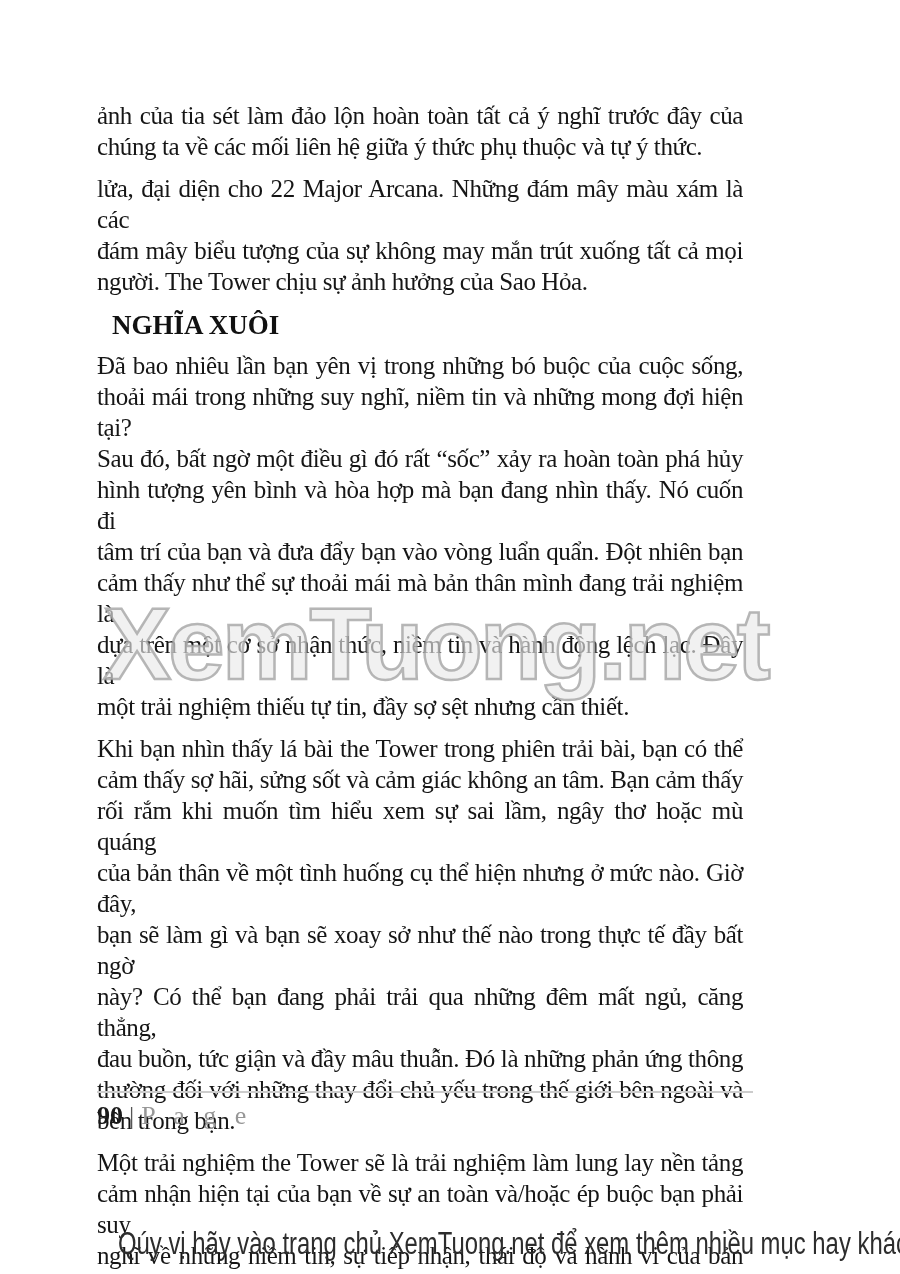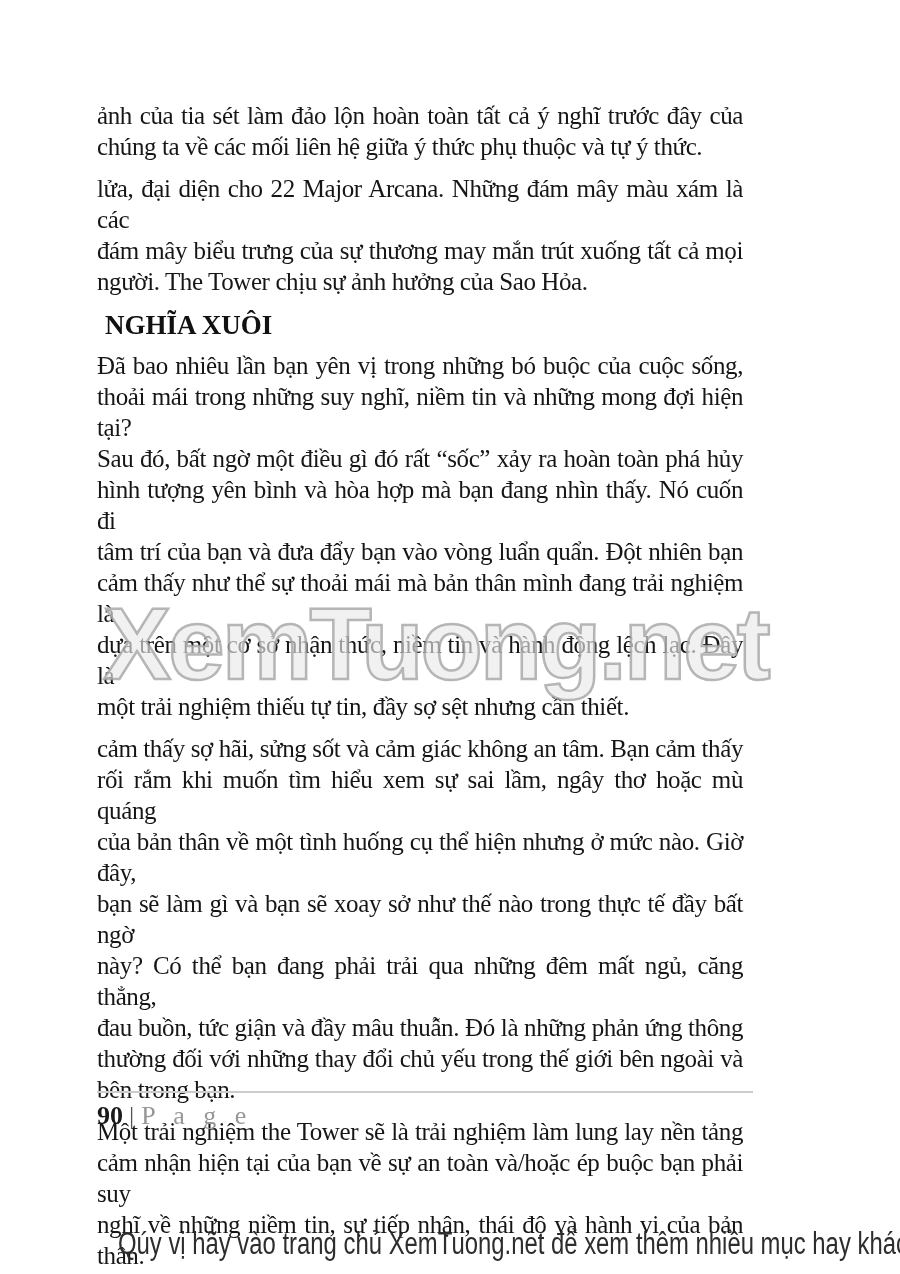--- a/index.html
+++ b/index.html
@@ -24,21 +24,21 @@
     width: 658px;
     font-size: 25px;
     line-height: 31px;
     letter-spacing: -0.4px;
     color: #161616;
   }
   .para { margin: 0 12px 11px 0; }
   .line { text-align: justify; text-align-last: justify; }
   .line.last { text-align-last: left; }
   .heading {
-    margin: 8px 0 8px 8px;
+    margin: 8px 0 8px 15px;
     font-size: 27px;
     line-height: 34px;
     font-weight: bold;
     letter-spacing: 0px;
     color: #111111;
   }
 
   
   .watermark {
     position: absolute;
@@ -113,35 +113,36 @@
 
 <div class="watermark">XemTuong.net</div>
 
 <main class="page-body">
     <div class="para">
       <div class="line">ảnh của tia sét làm đảo lộn hoàn toàn tất cả ý nghĩ trước đây của</div>
       <div class="line last">chúng ta về các mối liên hệ giữa ý thức phụ thuộc và tự ý thức.</div>
     </div>
     <div class="para">
       <div class="line">lửa, đại diện cho 22 Major Arcana. Những đám mây màu xám là các</div>
-      <div class="line">đám mây biểu trưng của sự thương may mắn trút xuống tất cả mọi</div>
+      <div class="line">đám mây biểu tượng của sự không may mắn trút xuống tất cả mọi</div>
       <div class="line last">người. The Tower chịu sự ảnh hưởng của Sao Hỏa.</div>
     </div>
     <h2 class="heading">NGHĨA XUÔI</h2>
     <div class="para">
       <div class="line">Đã bao nhiêu lần bạn yên vị trong những bó buộc của cuộc sống,</div>
       <div class="line">thoải mái trong những suy nghĩ, niềm tin và những mong đợi hiện tại?</div>
       <div class="line">Sau đó, bất ngờ một điều gì đó rất “sốc” xảy ra hoàn toàn phá hủy</div>
       <div class="line">hình tượng yên bình và hòa hợp mà bạn đang nhìn thấy. Nó cuốn đi</div>
       <div class="line">tâm trí của bạn và đưa đẩy bạn vào vòng luẩn quẩn. Đột nhiên bạn</div>
       <div class="line">cảm thấy như thể sự thoải mái mà bản thân mình đang trải nghiệm là</div>
       <div class="line">dựa trên một cơ sở nhận thức, niềm tin và hành động lệch lạc. Đây là</div>
       <div class="line last">một trải nghiệm thiếu tự tin, đầy sợ sệt nhưng cần thiết.</div>
     </div>
     <div class="para">
+      <div class="line">Khi bạn nhìn thấy lá bài the Tower trong phiên trải bài, bạn có thể</div>
       <div class="line">cảm thấy sợ hãi, sửng sốt và cảm giác không an tâm. Bạn cảm thấy</div>
       <div class="line">rối rắm khi muốn tìm hiểu xem sự sai lầm, ngây thơ hoặc mù quáng</div>
       <div class="line">của bản thân về một tình huống cụ thể hiện nhưng ở mức nào. Giờ đây,</div>
       <div class="line">bạn sẽ làm gì và bạn sẽ xoay sở như thế nào trong thực tế đầy bất ngờ</div>
       <div class="line">này? Có thể bạn đang phải trải qua những đêm mất ngủ, căng thẳng,</div>
       <div class="line">đau buồn, tức giận và đầy mâu thuẫn. Đó là những phản ứng thông</div>
       <div class="line">thường đối với những thay đổi chủ yếu trong thế giới bên ngoài và</div>
       <div class="line last">bên trong bạn.</div>
     </div>
     <div class="para">

